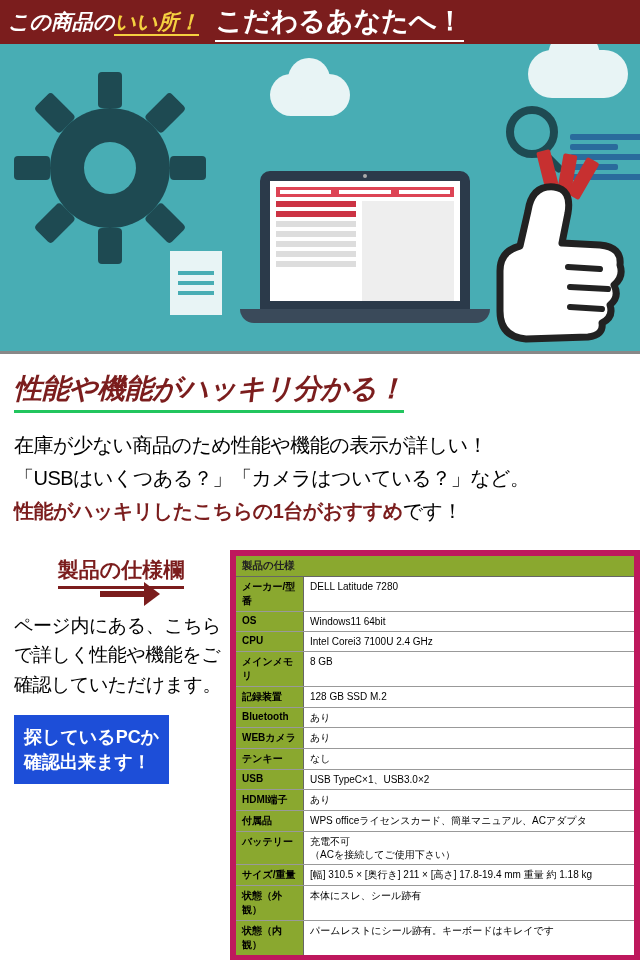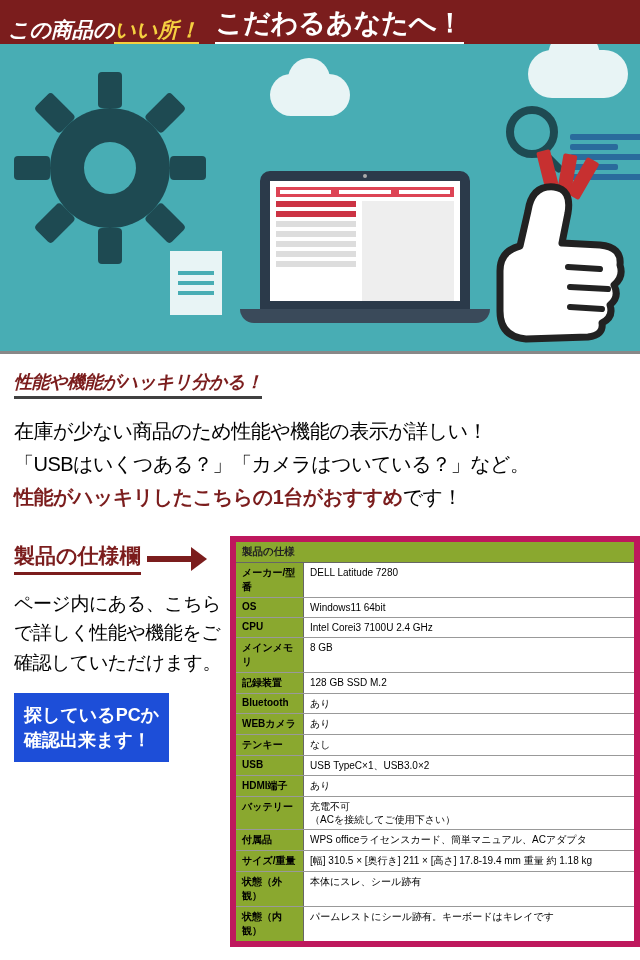--- a/index.html
+++ b/index.html
@@ -2,21 +2,21 @@
 <html><head>
 <meta charset="utf-8">
 <style>
   * { box-sizing: border-box; margin: 0; padding: 0; }
   body { width: 640px; height: 960px; font-family: 'Hiragino Kaku Gothic ProN', 'Meiryo', sans-serif; background: #fff; overflow: hidden; }
 
   .header {
     background: #7b1d1d;
     height: 44px;
     display: flex;
-    align-items: flex-end;
+    align-items: center;
     padding: 0 8px;
     gap: 10px;
   }
   .header .part1 { color: #fff; font-size: 21px; font-weight: bold; font-style: italic; }
   .header .part2 { color: #f5d040; font-size: 21px; font-weight: bold; font-style: italic; border-bottom: 2px solid #f5d040; padding-bottom: 1px; }
   .header .part3 { color: #fff; font-size: 27px; font-weight: bold; border-bottom: 2px solid #fff; padding-bottom: 1px; margin-left: 6px; }
 
   .hero {
     background: #48adb4;
     height: 310px;
@@ -92,24 +92,24 @@
   .doc::before{ content:""; position:absolute; top:20px; left:8px; right:8px; height:4px; background:#48adb4; box-shadow: 0 10px 0 #48adb4, 0 20px 0 #48adb4;}
   .code { position:absolute; top:90px; right:-10px; width:80px;}
   .cline{ height:6px; background:#2a6b9c; margin-bottom:4px; border-radius:2px;}
   .cline.s{width:60%;}
 
   .section {
     padding: 16px 14px 12px;
   }
   .title-red {
     color: #7b1d1d;
-    font-size: 18px;
+    font-size: 28px;
     font-weight: bold;
     font-style: italic;
-    border-bottom: 3px solid #404040;
+    border-bottom: 3px solid #22c55e;
     display: inline-block;
     padding-bottom: 2px;
     letter-spacing: -0.5px;
   }
   .body-text {
     font-size: 20px;
     line-height: 1.65;
     margin-top: 16px;
     letter-spacing: -0.5px;
   }
@@ -124,21 +124,21 @@
     padding: 6px 2px 0 14px;
   }
   .spec-label {
     color: #7b1d1d;
     font-size: 21px;
     font-weight: bold;
     border-bottom: 3px solid #7b1d1d;
     display: inline-block;
     padding-bottom: 2px;
   }
-  .arrow-wrap { display:flex; align-items:center; gap:2px; }
+  .arrow-wrap { display:flex; align-items:center; gap:2px;flex-direction:column; }
   .arrow {
     width: 46px; height: 6px; background: #7b1d1d;
     position: relative;
     margin-left: 4px;
   }
   .arrow::after {
     content: ""; position: absolute; right: -14px; top: -9px;
     border-left: 16px solid #7b1d1d;
     border-top: 12px solid transparent;
     border-bottom: 12px solid transparent;
@@ -325,29 +325,29 @@
         </div>
         <div class="tr">
           <div class="td1">USB</div>
           <div class="td2" style="white-space: pre-line;">USB TypeC×1、USB3.0×2</div>
         </div>
         <div class="tr">
           <div class="td1">HDMI端子</div>
           <div class="td2" style="white-space: pre-line;">あり</div>
         </div>
         <div class="tr">
+          <div class="td1">付属品</div>
+          <div class="td2" style="white-space: pre-line;">WPS officeライセンスカード、簡単マニュアル、ACアダプタ</div>
+        </div>
+        <div class="tr">
           <div class="td1">バッテリー</div>
           <div class="td2" style="white-space: pre-line;">充電不可
 （ACを接続してご使用下さい）</div>
         </div>
         <div class="tr">
-          <div class="td1">付属品</div>
-          <div class="td2" style="white-space: pre-line;">WPS officeライセンスカード、簡単マニュアル、ACアダプタ</div>
-        </div>
-        <div class="tr">
           <div class="td1">サイズ/重量</div>
           <div class="td2" style="white-space: pre-line;">[幅] 310.5 × [奥行き] 211 × [高さ] 17.8-19.4 mm 重量 約 1.18 kg</div>
         </div>
         <div class="tr">
           <div class="td1">状態（外観）</div>
           <div class="td2" style="white-space: pre-line;">本体にスレ、シール跡有</div>
         </div>
         <div class="tr">
           <div class="td1">状態（内観）</div>
           <div class="td2" style="white-space: pre-line;">パームレストにシール跡有。キーボードはキレイです</div>

